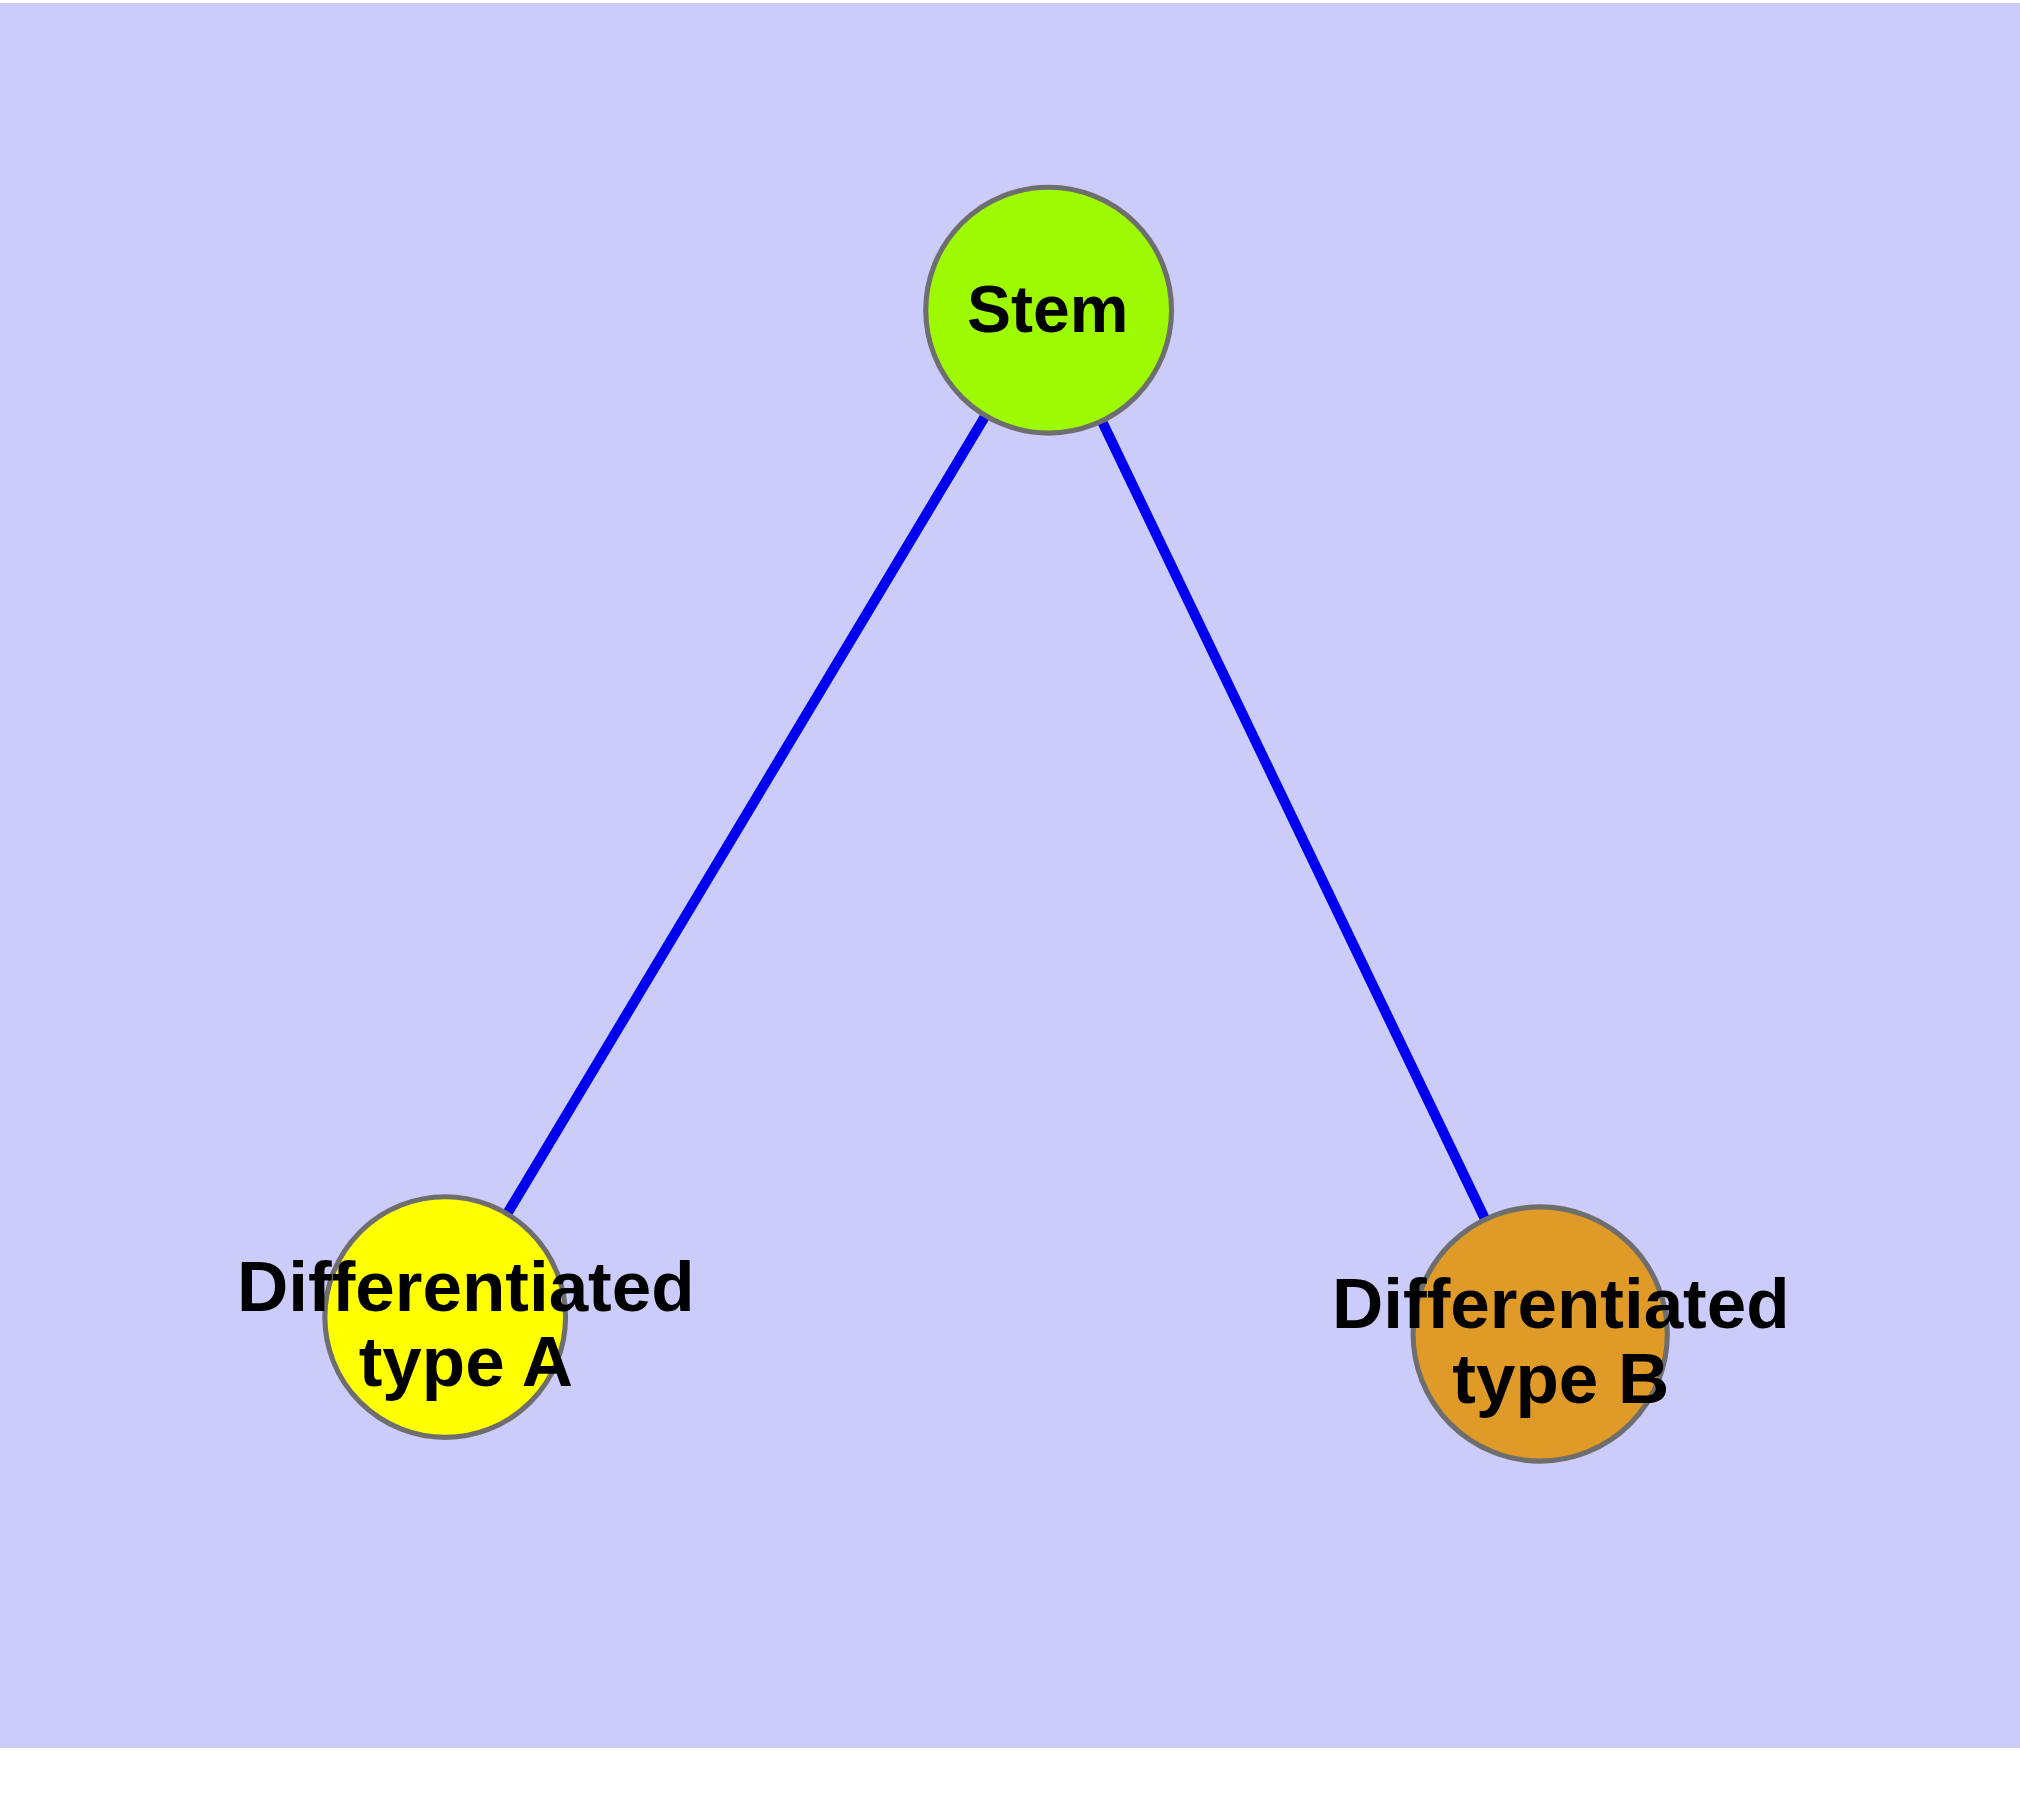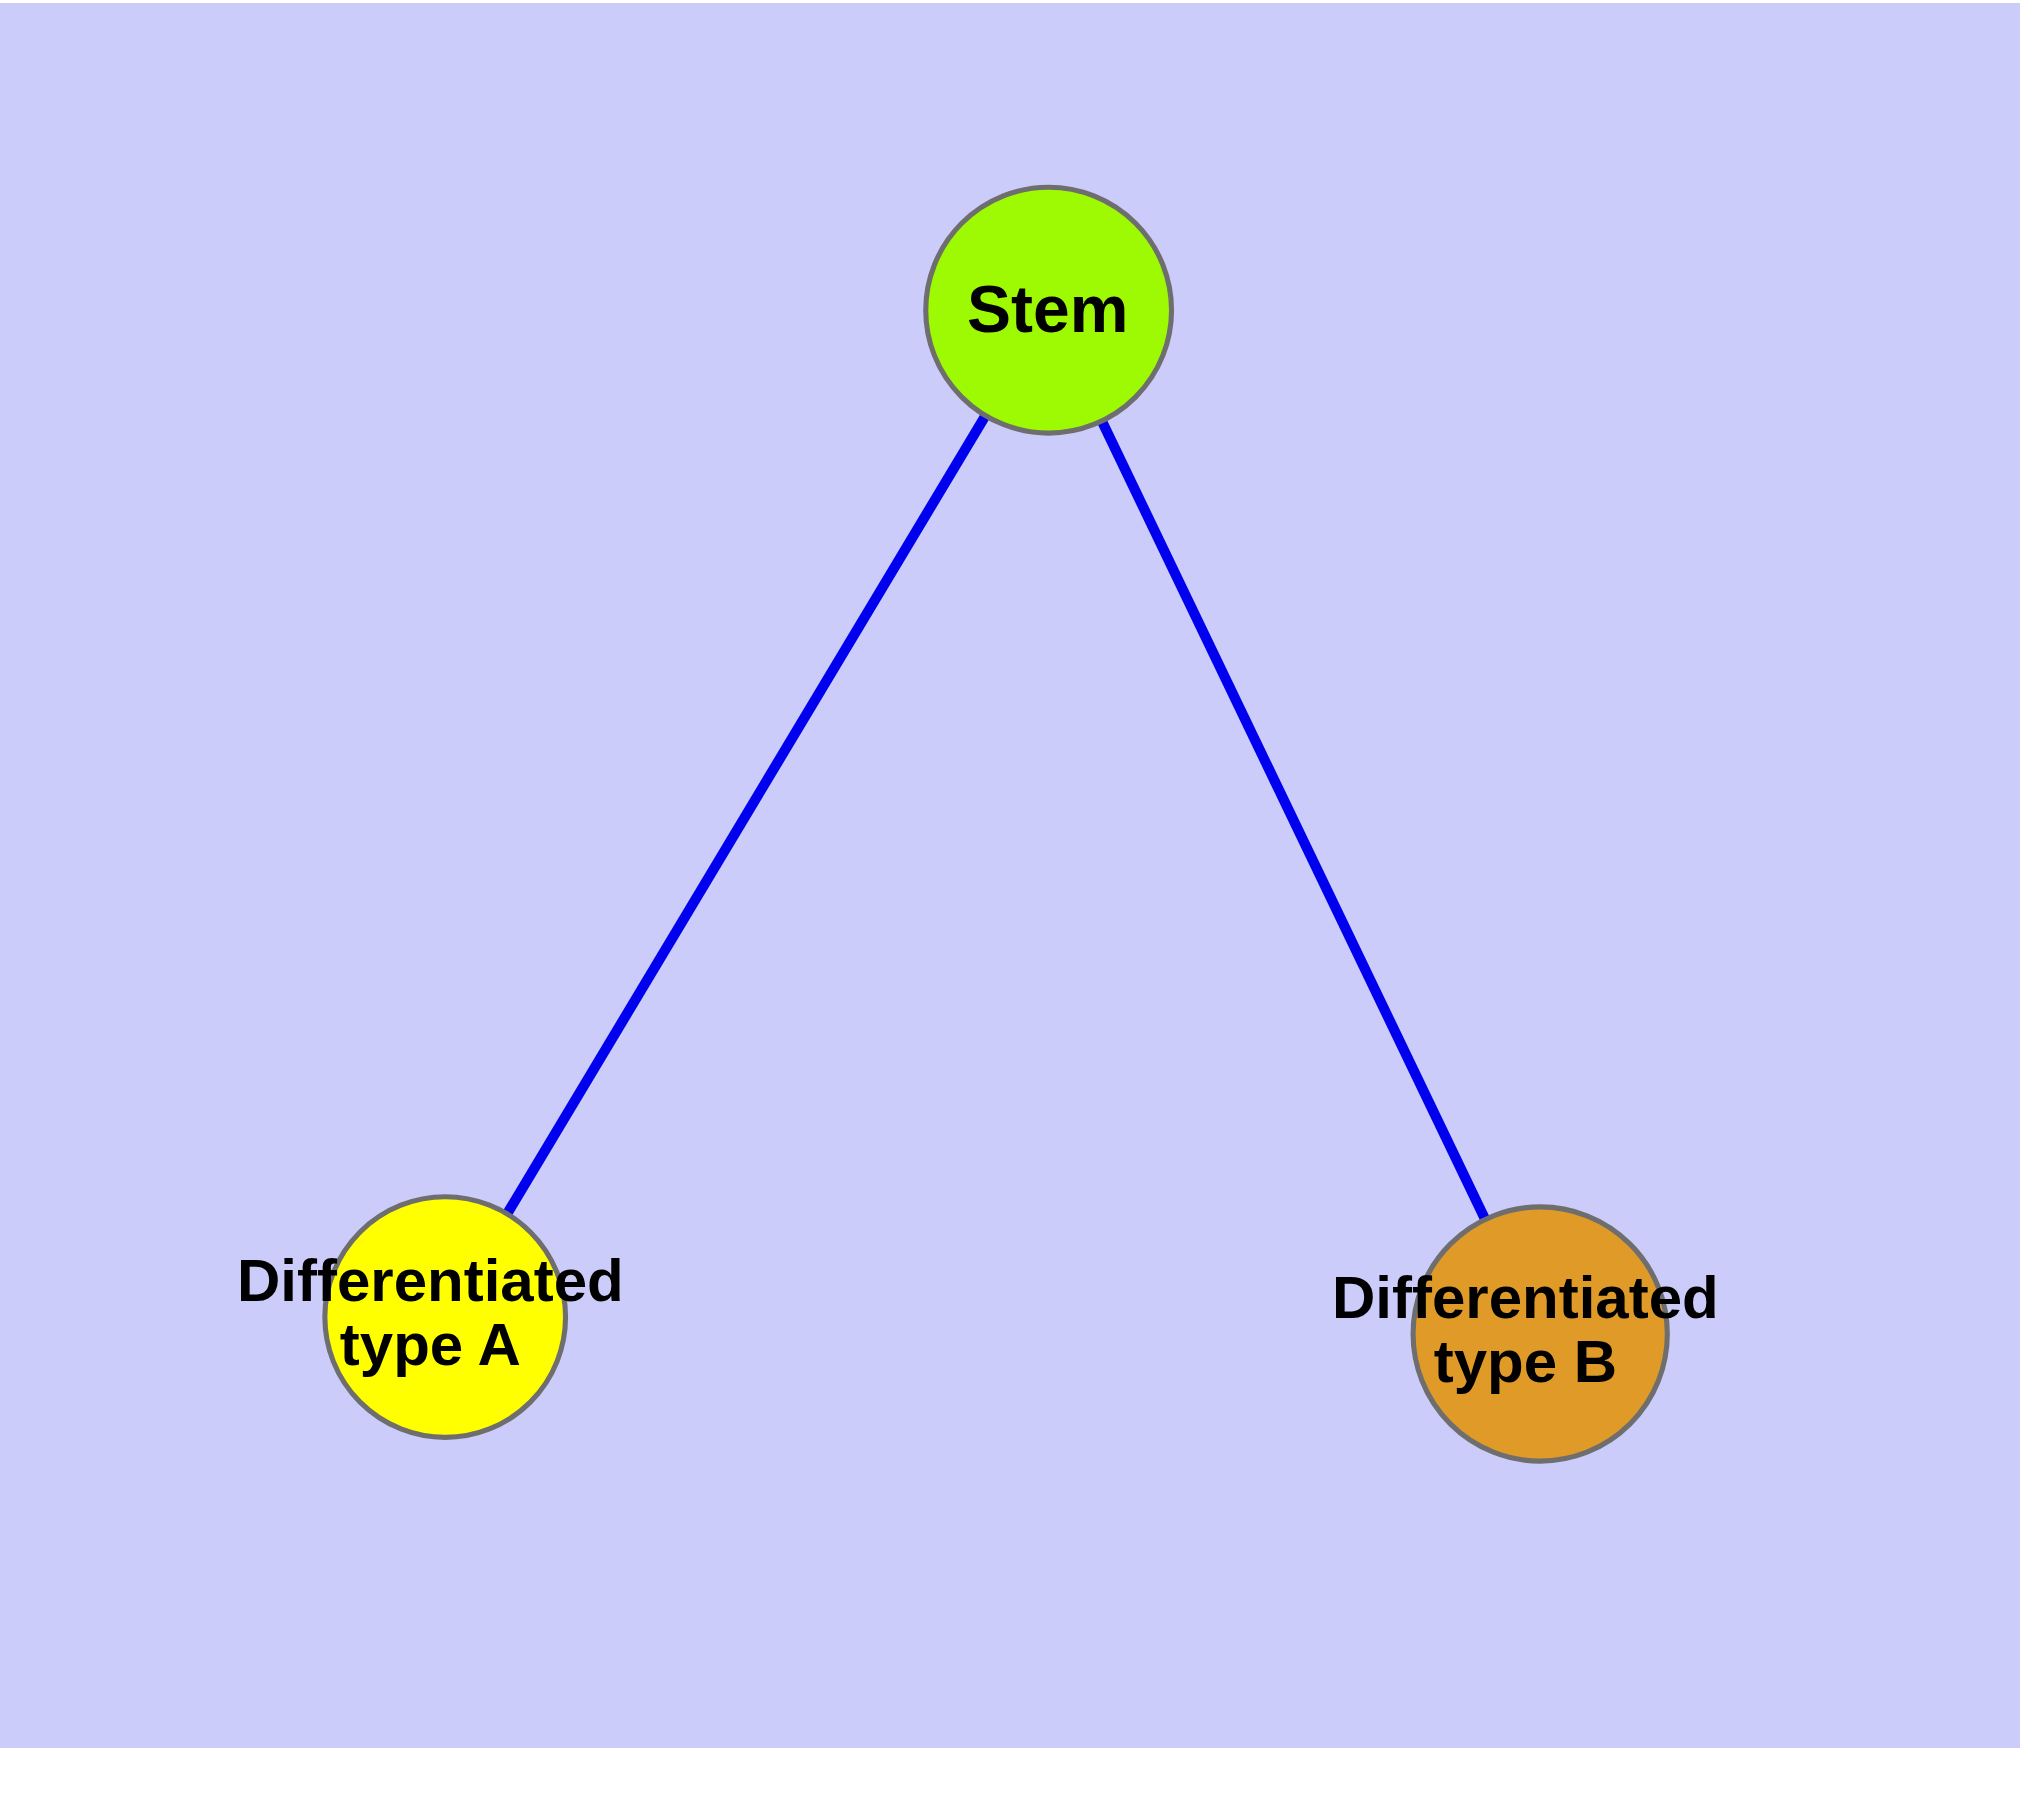--- a/index.html
+++ b/index.html
@@ -38,21 +38,21 @@
     font-weight: bold;
     line-height: 1.06;
     white-space: pre;
     pointer-events: none;
     -webkit-font-smoothing: antialiased;
   }
   .node-label.single {
     font-size: 66px;
   }
   .node-label.double {
-    font-size: 60px;
+    font-size: 71px;
   }
 </style>
 </head>
 <body>
 
 <div id="canvas" style="width: 2021px; height: 1748px; background: rgb(255, 255, 255); padding-left: 10px;">
 
   <div id="plot-area" style="background: rgb(204, 204, 250); width: 2021px;"></div>
 
   <svg id="graph-svg" viewBox="0 0 2384 2138">

